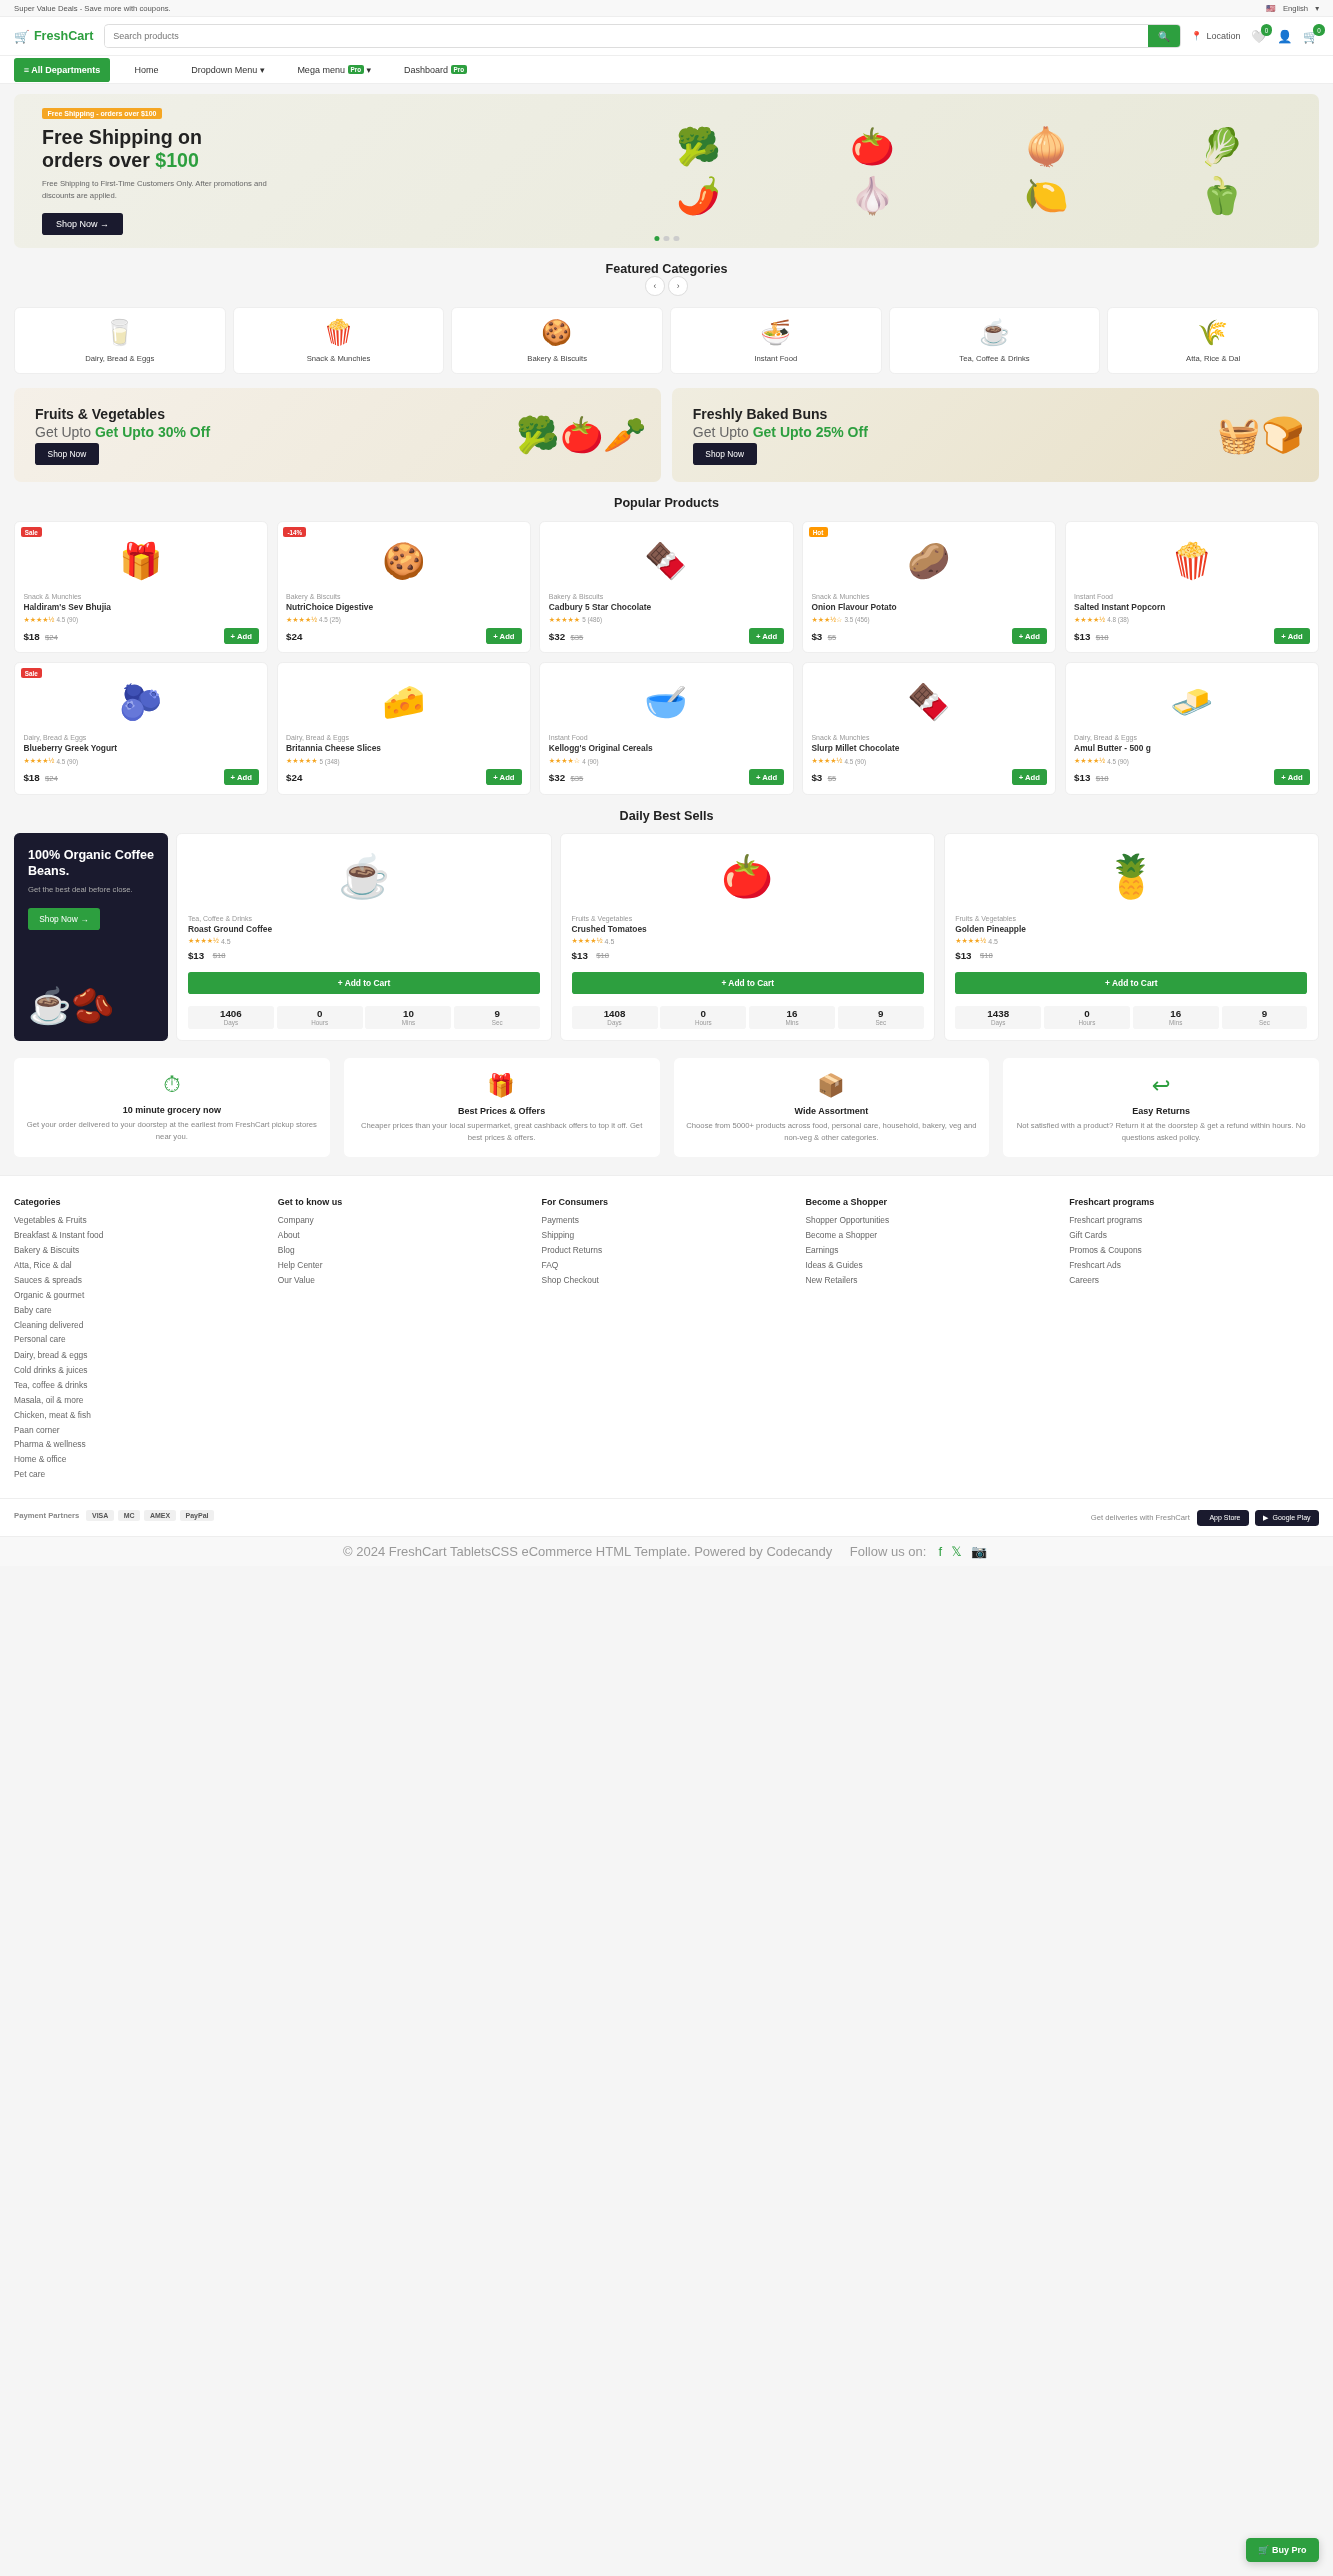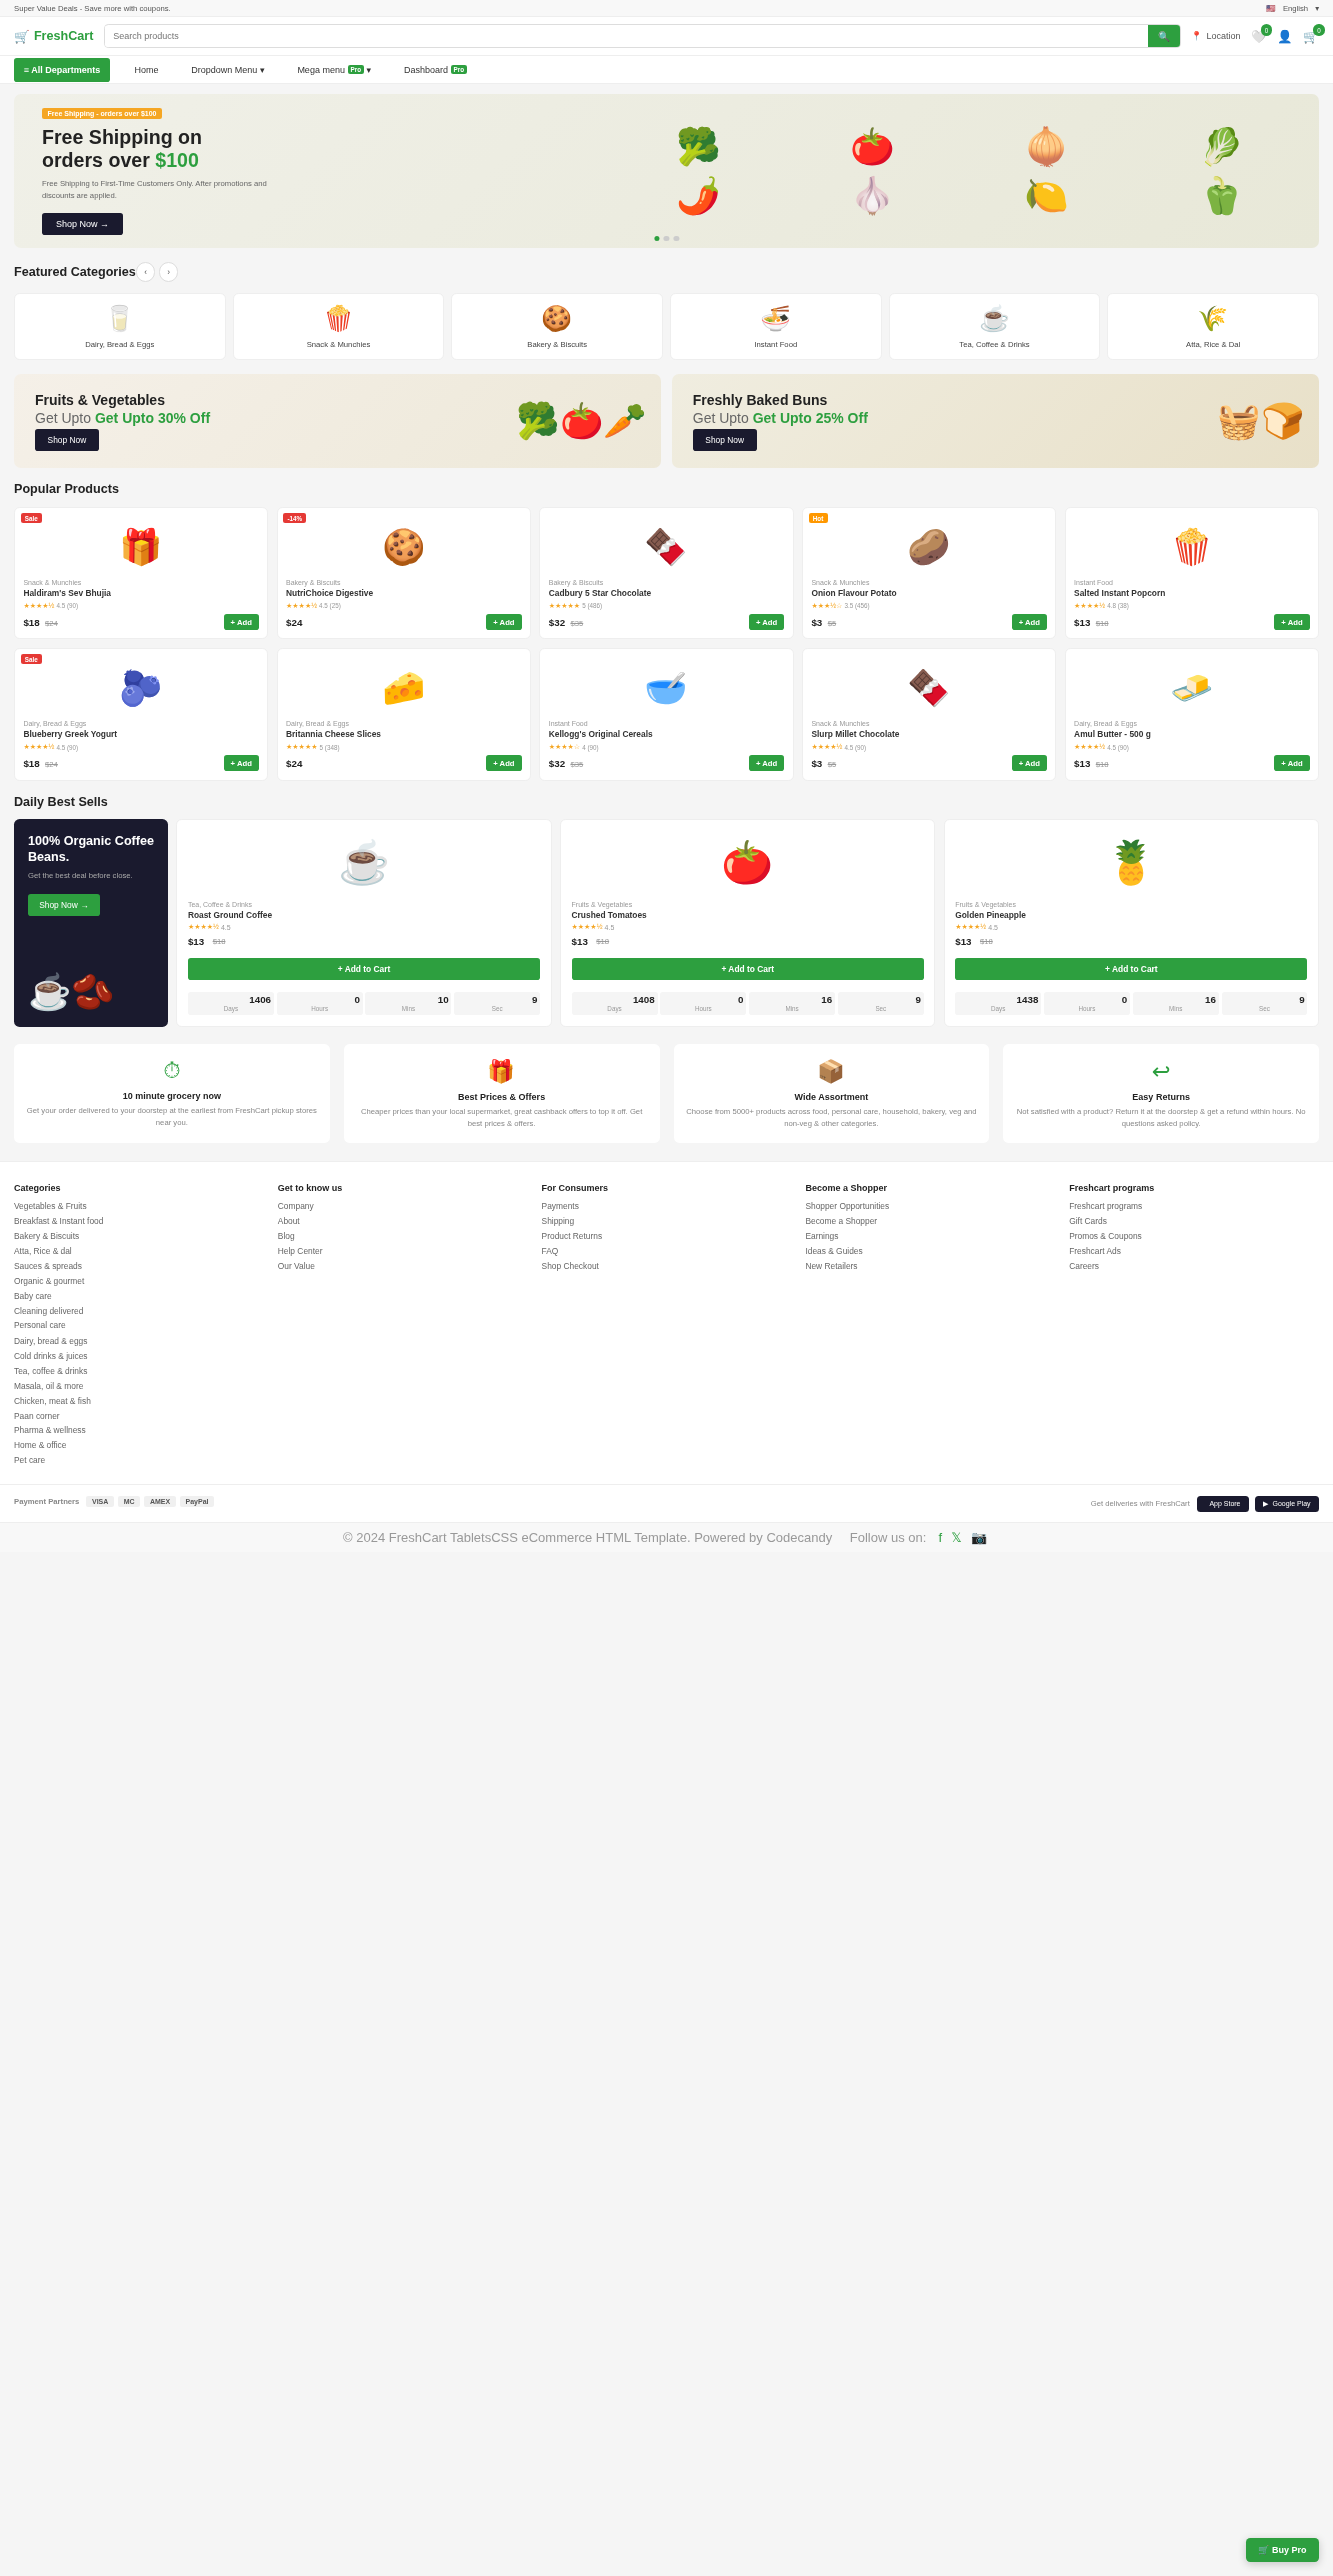--- a/index.html
+++ b/index.html
@@ -35,21 +35,21 @@
     .hero-title .highlight { color: #2d9f3f; }
     .hero-subtitle { font-size: 7.7px; color: #666; margin-bottom: 11.2px; line-height: 1.5; }
     .shop-now-btn { background: #1a1a2e; color: #fff; border: none; padding: 6.3px 14px; border-radius: 2.8px; cursor: pointer; font-size: 9px; display: inline-flex; align-items: center; gap: 4.2px; }
     .hero-image { position: absolute; right: 0; top: 0; bottom: 0; width: 55%; display: flex; align-items: center; justify-content: center; overflow: hidden; }
     .hero-dots { position: absolute; bottom: 7px; left: 50%; transform: translateX(-50%); display: flex; gap: 4.2px; }
     .dot { width: 5.6px; height: 5.6px; border-radius: 50%; background: #2d9f3f; }
     .dot.inactive { background: #ccc; }
 
     
     .section { margin: 14px; }
-    .section-header { display: flex; justify-content: flex-start; align-items: center; margin-bottom: 10.5px; }
+    .section-header { display: flex; justify-content: space-between; align-items: center; margin-bottom: 10.5px; flex-direction: column; }
     .section-title { font-size: 12.6px; font-weight: 700; color: #222; }
     .nav-arrows { display: flex; gap: 3.5px; }
     .arr-btn { width: 19.6px; height: 19.6px; border: 0.7px solid #ddd; border-radius: 50%; background: #fff; cursor: pointer; display: flex; align-items: center; justify-content: center; font-size: 8.4px; color: #555; }
 
     
     .cat-grid { display: grid; grid-template-columns: repeat(6, 1fr); gap: 7px; }
     .cat-card { background: #fff; border-radius: 5.6px; padding: 10.5px 7px; text-align: center; border: 0.7px solid #eee; cursor: pointer; }
     .cat-img { font-size: 25px; margin-bottom: 5.6px; display: block; }
     .cat-name { font-size: 7.7px; color: #444; font-weight: 500; }
 
@@ -84,21 +84,21 @@
     .daily-promo-card { background: #1a1a2e; border-radius: 5.6px; padding: 14px; color: #fff; display: flex; flex-direction: column; justify-content: space-between; min-height: 196px; }
     .daily-promo-title { font-size: 12.6px; font-weight: 700; line-height: 1.3; margin-bottom: 5.6px; }
     .daily-promo-sub { font-size: 7.7px; color: #aaa; margin-bottom: 14px; }
     .daily-shop-btn { background: #2d9f3f; color: #fff; border: none; padding: 5.6px 11.2px; border-radius: 2.8px; cursor: pointer; font-size: 8.4px; display: inline-flex; align-items: center; gap: 4.2px; width: fit-content; }
     .daily-promo-img { font-size: 28px; margin-top: 7px; }
     .daily-product-card { background: #fff; border-radius: 5.6px; padding: 10.5px; border: 0.7px solid #eee; display: flex; flex-direction: column; }
     .daily-product-img { font-size: 42px; text-align: center; margin-bottom: 7px; height: 63px; display: flex; align-items: center; justify-content: center; }
     .add-to-cart-btn { background: #2d9f3f; color: #fff; border: none; padding: 6.3px; border-radius: 2.8px; cursor: pointer; font-size: 8.4px; font-weight: 600; width: 100%; margin: 5.6px 0; }
     .countdown { display: grid; grid-template-columns: repeat(4, 1fr); gap: 2.8px; margin-top: 5.6px; }
     .countdown-item { text-align: center; background: #f5f5f5; border-radius: 2.8px; padding: 2.8px; }
-    .countdown-num { font-size: 9.8px; font-weight: 700; color: #222; text-align: right; }
+    .countdown-num { font-size: 9.8px; font-weight: 700; color: #222; }
     .countdown-label { font-size: 6.3px; color: #999; }
 
     
     .features { display: grid; grid-template-columns: repeat(4, 1fr); gap: 14px; margin: 17.5px 14px; }
     .feature-item { text-align: center; padding: 14px 10.5px; background: #fff; border-radius: 5.6px; }
     .feature-icon { font-size: 22.4px; color: #2d9f3f; margin-bottom: 7px; }
     .feature-title { font-size: 9px; font-weight: 700; color: #222; margin-bottom: 4.2px; }
     .feature-desc { font-size: 7.7px; color: #888; line-height: 1.5; }
 
     

